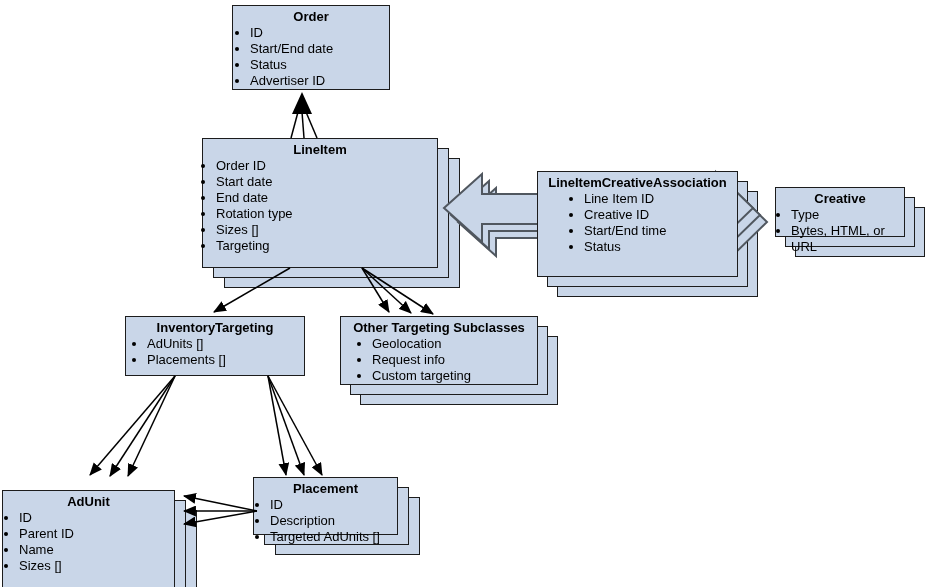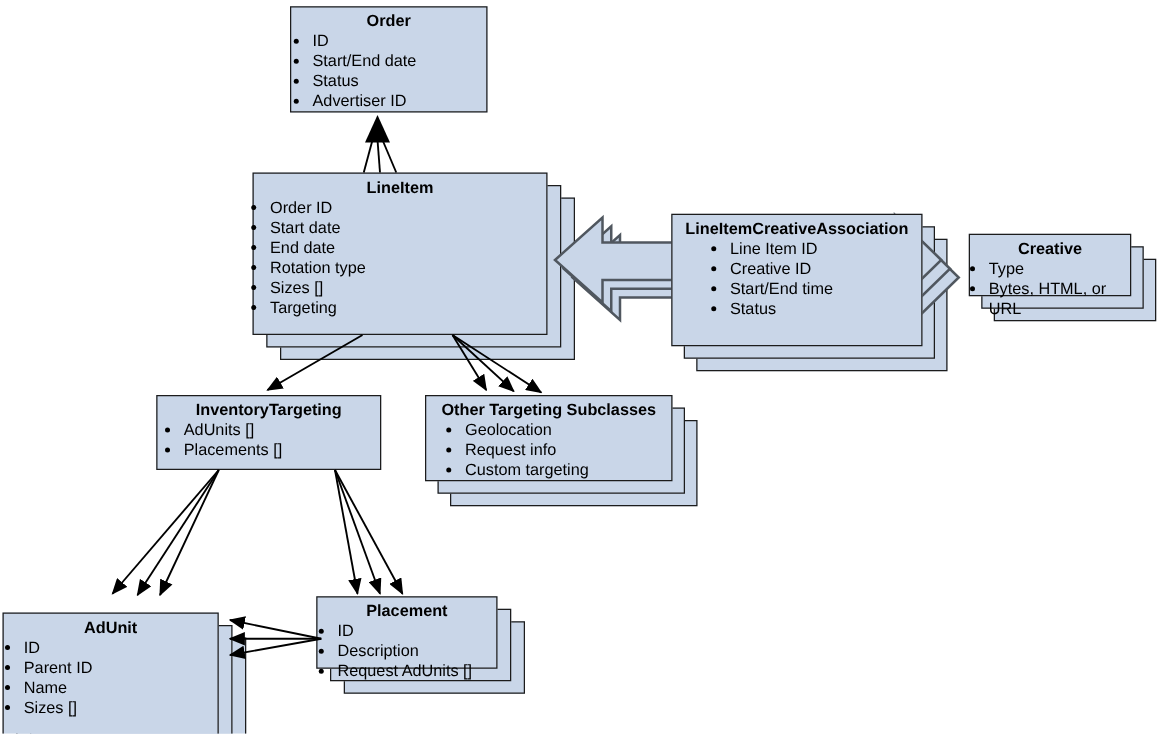--- a/index.html
+++ b/index.html
@@ -165,21 +165,21 @@
   </div>
 
   <div class="entity e-placement" style="left:253px;top:477px;width:145px;height:58px;">
     <div class="layer" style="left:22px;top:20px;"></div>
     <div class="layer" style="left:11px;top:10px;"></div>
     <div class="box">
       <div class="title">Placement</div>
       <ul class="attrs">
         <li>ID</li>
         <li>Description</li>
-        <li>Request AdUnits []</li>
+        <li>Targeted AdUnits []</li>
       </ul>
     </div>
   </div>
 
   <svg class="connectors" width="940" height="587" viewBox="0 0 940 587">
     <defs>
       <marker id="ah" viewBox="0 0 12 10" refX="11" refY="5" markerWidth="13" markerHeight="11" markerUnits="userSpaceOnUse" orient="auto">
         <path d="M0,0 L12,5 L0,10 z" fill="#000000"></path>
       </marker>
     </defs>

